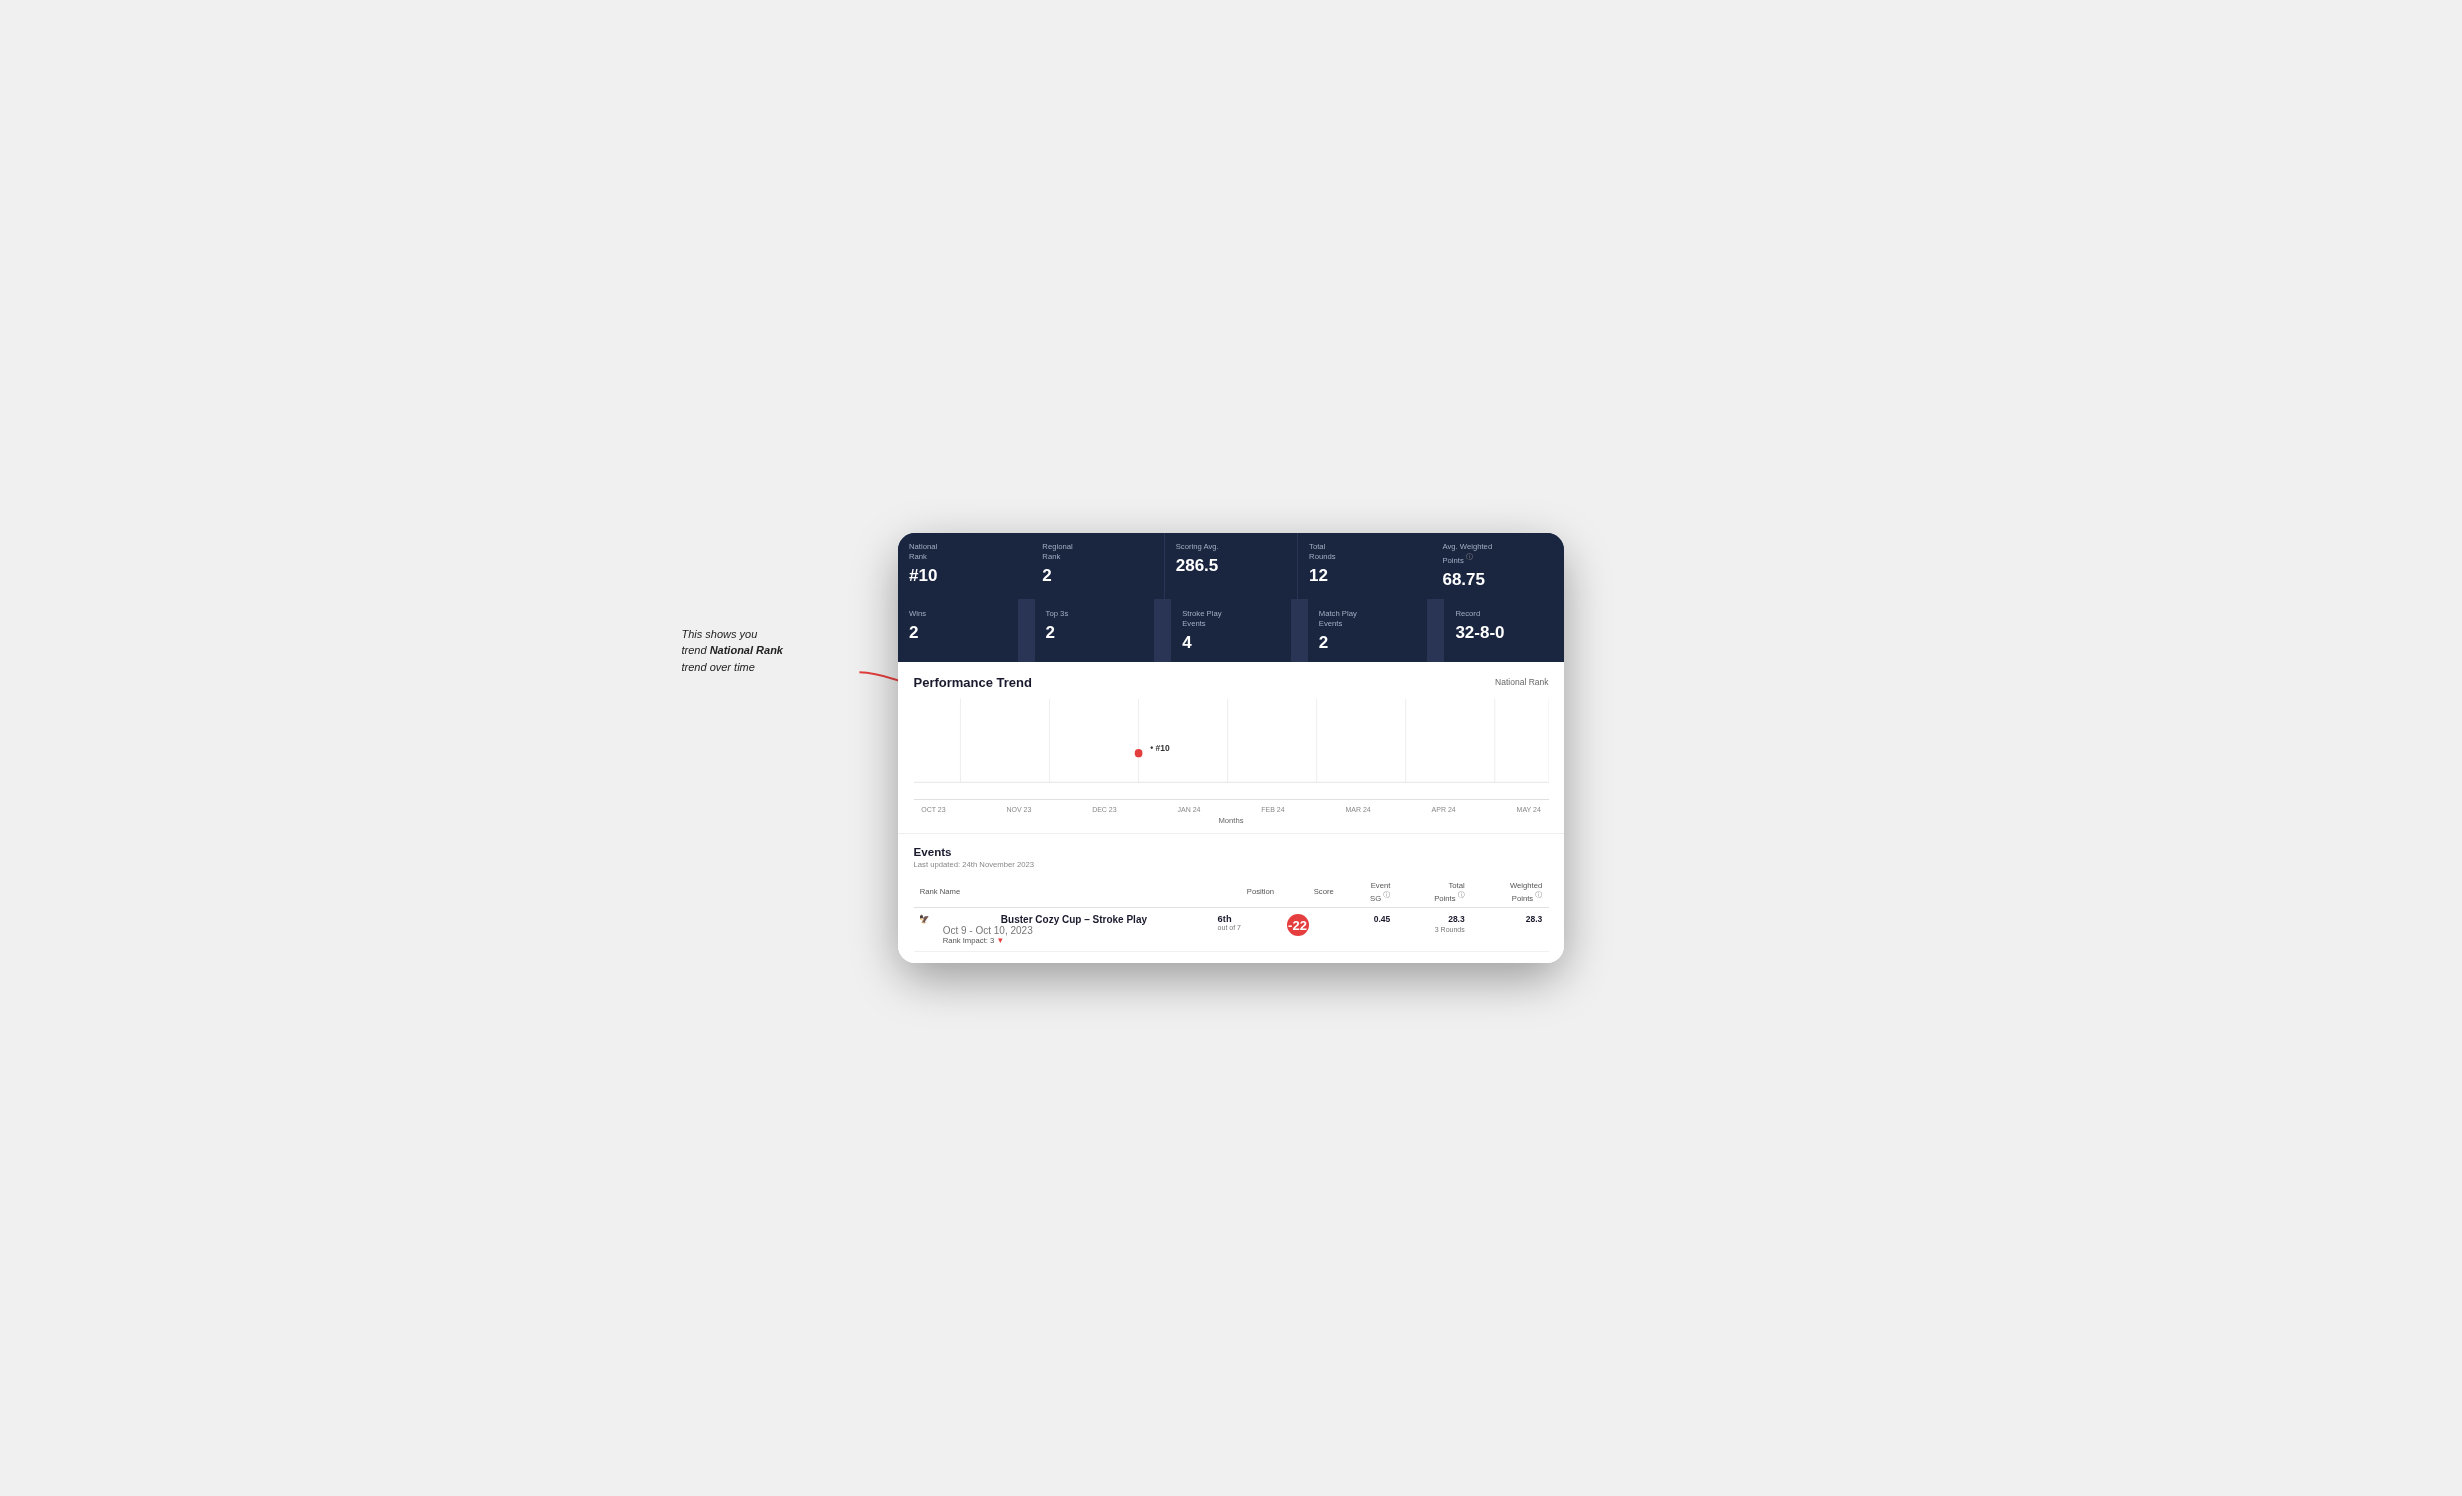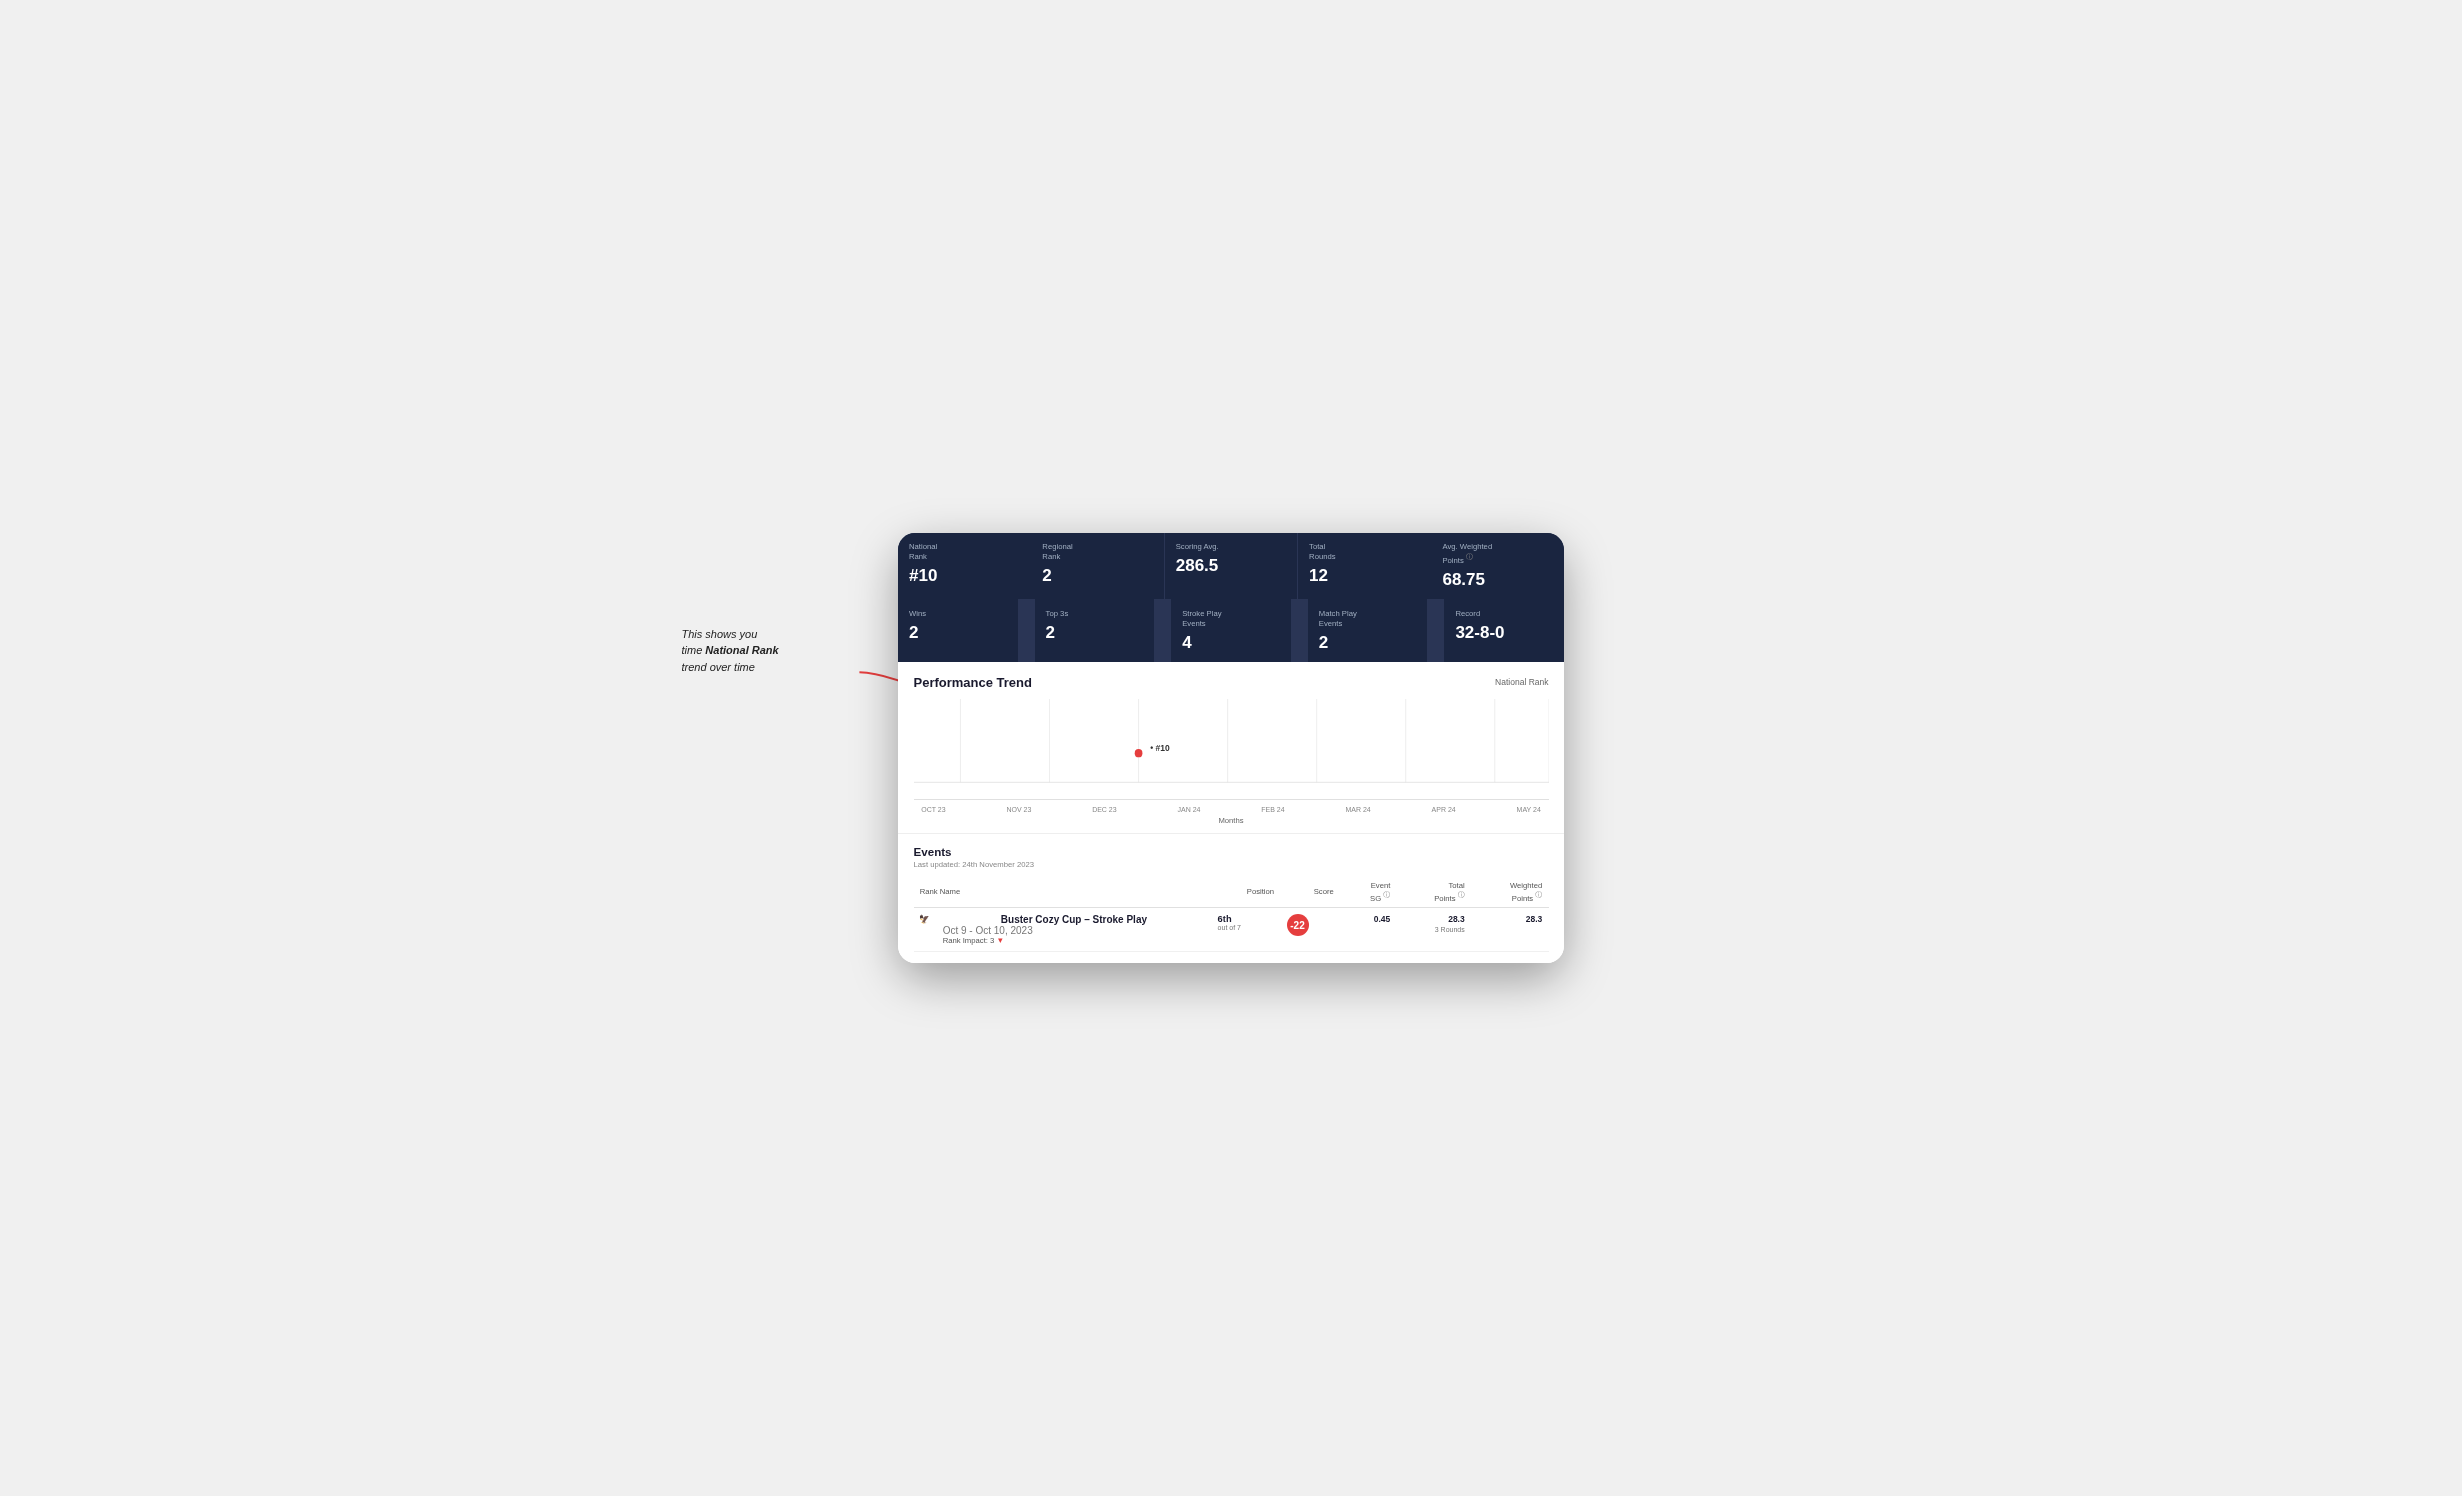--- a/index.html
+++ b/index.html
@@ -236,21 +236,21 @@
 
     .score-badge {
       background: #e53e3e;
       color: white;
       border-radius: 50%;
       width: 22px;
       height: 22px;
       display: flex;
       align-items: center;
       justify-content: center;
-      font-size: 10px;
+      font-size: 13px;
       font-weight: 700;
     }
 
     .col-right {
       text-align: right;
       font-size: 9.3px;
       font-weight: 600;
       color: #1a1a2e;
     }
 
@@ -266,21 +266,21 @@
       vertical-align: super;
     }
   </style>
 </head>
 <body>
 
 <div class="scene">
 
   <div class="annotation">
     <span>This shows you</span><br>
-    <span>time </span><strong>National Rank</strong><br>
+    <span>trend </span><strong>National Rank</strong><br>
     <span>trend over time</span>
   </div>
 
   <svg class="arrow-svg" viewBox="0 0 420 220" fill="none" xmlns="http://www.w3.org/2000/svg">
     <path d="M 30 30 C 100 30, 280 140, 340 170" stroke="#e53e3e" stroke-width="2.5" fill="none"></path>
     <polygon points="340,170 325,158 338,156" fill="#e53e3e"></polygon>
   </svg>
 
   <div class="tablet">
     <div class="tablet-screen">

